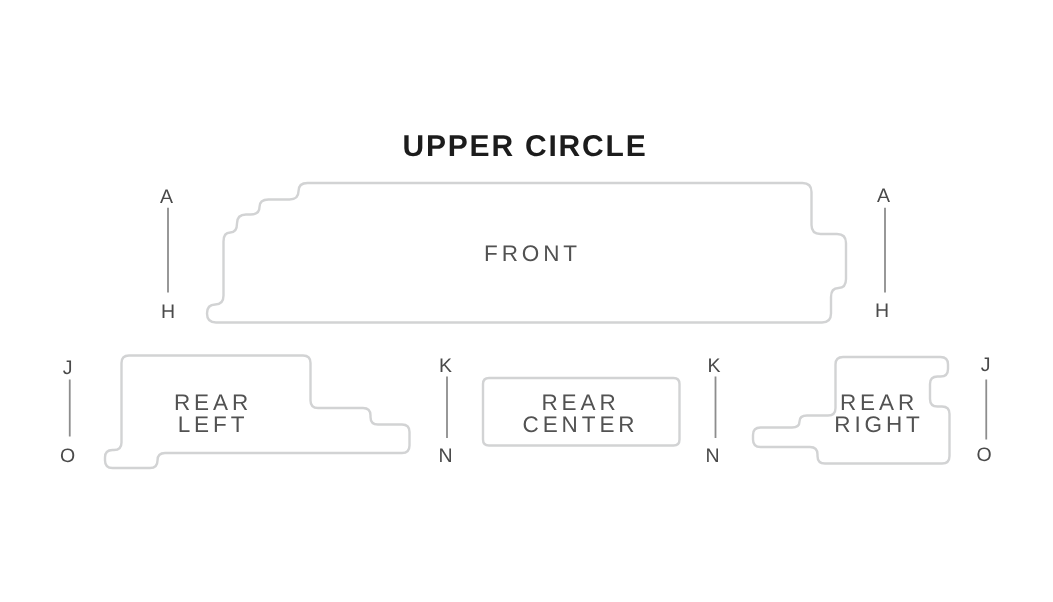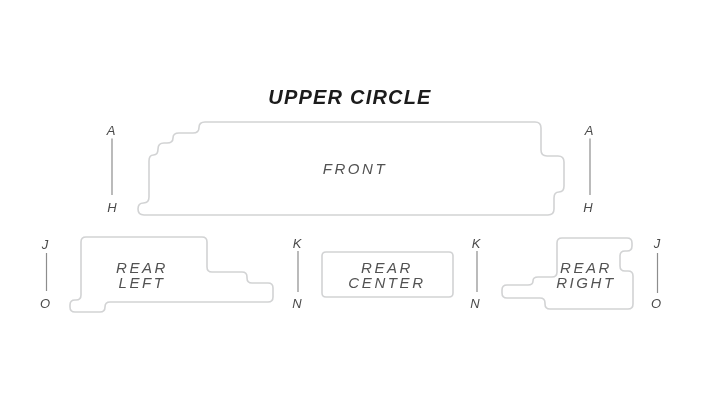--- a/index.html
+++ b/index.html
@@ -3,21 +3,20 @@
 <meta charset="utf-8">
 <style>
   html, body { margin: 0; padding: 0; background: #ffffff; }
   .canvas {
     position: relative;
     width: 702px;
     height: 401px;
     background: var(--bg, #ffffff);
     overflow: hidden;
     font-family: "Liberation Sans", sans-serif;
-    font-style: italic;
   }
   svg { display: block; }
   .section-shape {
     fill: #ffffff;
     stroke: var(--outline, #d2d3d4);
     stroke-width: 1.6;
     stroke-linejoin: round;
     cursor: pointer;
   }
   .row-line {

